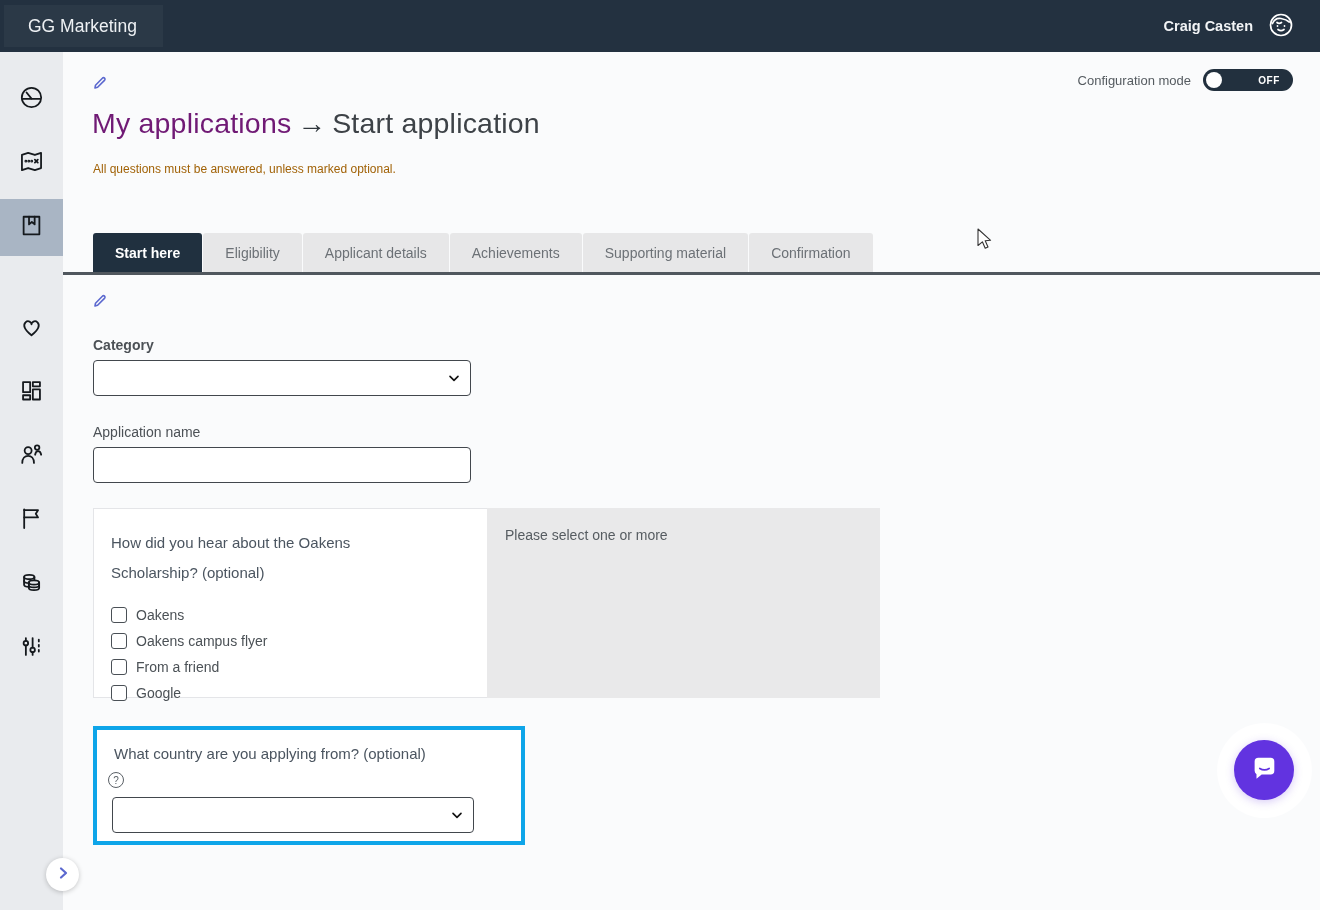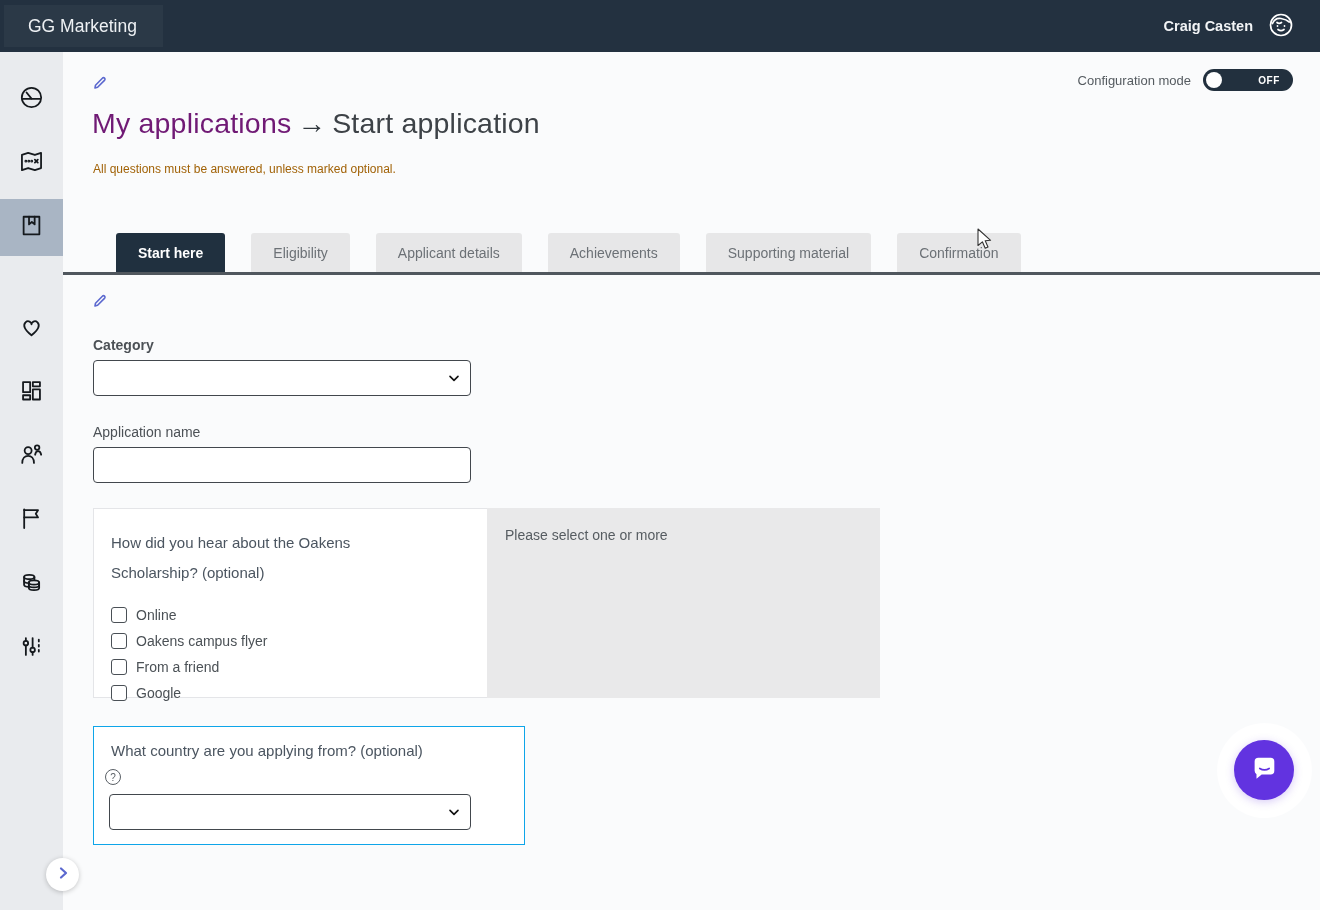--- a/index.html
+++ b/index.html
@@ -42,21 +42,21 @@
   #toggle .state { position:absolute; right:13px; top:50%; transform:translateY(-50%);
     color:#fff; font-size:10px; font-weight:bold; letter-spacing:0.6px; }
 
   #page-head { position:absolute; left:92px; top:107px; font-size:28.5px; color:#3d4247;
     letter-spacing:0.2px; white-space:nowrap; }
   #page-head .crumb { color:#701a75; cursor:pointer; }
   #page-head .sep { color:#30373d; padding:0 6px; }
   #page-sub { position:absolute; left:93px; top:162px; font-size:12px; color:#a16207; }
 
   
-  #tabs { position:absolute; left:93px; top:233px; display:flex; gap:26px;margin-left:23px; }
+  #tabs { position:absolute; left:93px; top:233px; display:flex; gap:1px; }
   .tab { height:40px; display:flex; align-items:center; padding:0 22px;
     font-size:14px; color:#6c7176; background:#e7e7e8; border-radius:3px 3px 0 0;
     cursor:pointer; white-space:nowrap; }
   .tab.active { background:#20303f; color:#fff; font-weight:bold; }
   #tab-line { position:absolute; left:63px; top:272px; width:1257px; height:3px;
     background:#50575e; }
 
   
   .field-label { position:absolute; font-size:14px; color:#4c5156; }
   .sel-wrap { position:absolute; }
@@ -79,21 +79,21 @@
   #card-hear .opts { margin-top:14px; }
   .opt-row { display:flex; align-items:center; gap:9px; height:26px; cursor:pointer; }
   .opt-row input { appearance:none; -webkit-appearance:none; width:16px; height:16px;
     border:1px solid #4a5056; border-radius:3px; background:#fff; cursor:pointer; margin:0; }
   .opt-row label { font-size:14px; color:#4b5156; cursor:pointer; }
   #card-hear .hintside { width:393px; background:#e9e9ea; padding:19px 0 0 18px; }
   #card-hear .hint { font-size:14px; color:#565c61; }
 
   
   #card-country { position:absolute; left:93px; top:726px; width:432px; height:119px;
-    background:#fff; border:1px solid #0ea5e9; }
+    background:#fff; border:4px solid #0ea5e9; }
   #card-country .question { position:absolute; left:17px; top:15px; font-size:15px;
     color:#4b5560; white-space:nowrap; }
   #help-icon { position:absolute; left:11px; top:42px; width:16px; height:16px;
     border:1.2px solid #5a6066; border-radius:50%; color:#5a6066; font-size:10px;
     display:flex; align-items:center; justify-content:center; cursor:pointer; }
 
   
   #chat-halo { position:absolute; left:1217px; top:723px; width:95px; height:95px;
     border-radius:50%; background:rgba(255,255,255,0.85); }
   #chat-btn { position:absolute; left:1234px; top:740px; width:60px; height:60px;
@@ -276,21 +276,21 @@
 
 <div class="field-label" style="left:93px; top:424px;">Application name</div>
 <input class="txt-input" style="left: 93px; top: 447px; width: 378px;" type="text" value="">
 
 <div id="card-hear">
   <div class="qside">
     <div class="question">How did you hear about the Oakens Scholarship? (optional)</div>
     <div class="opts">
       <div class="opt-row">
         <input type="checkbox" id="opt0" style="">
-        <label for="opt0">Online</label>
+        <label for="opt0">Oakens</label>
       </div>
       <div class="opt-row">
         <input type="checkbox" id="opt1" style="">
         <label for="opt1">Oakens campus flyer</label>
       </div>
       <div class="opt-row">
         <input type="checkbox" id="opt2" style="">
         <label for="opt2">From a friend</label>
       </div>
       <div class="opt-row">

